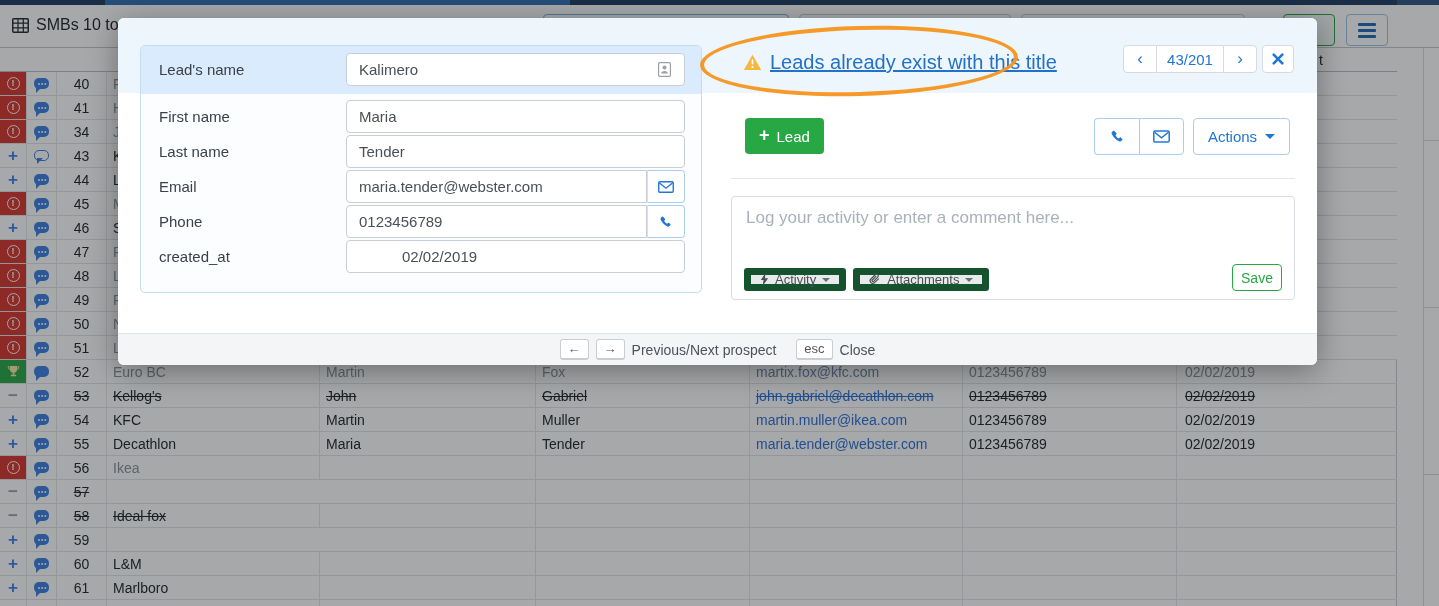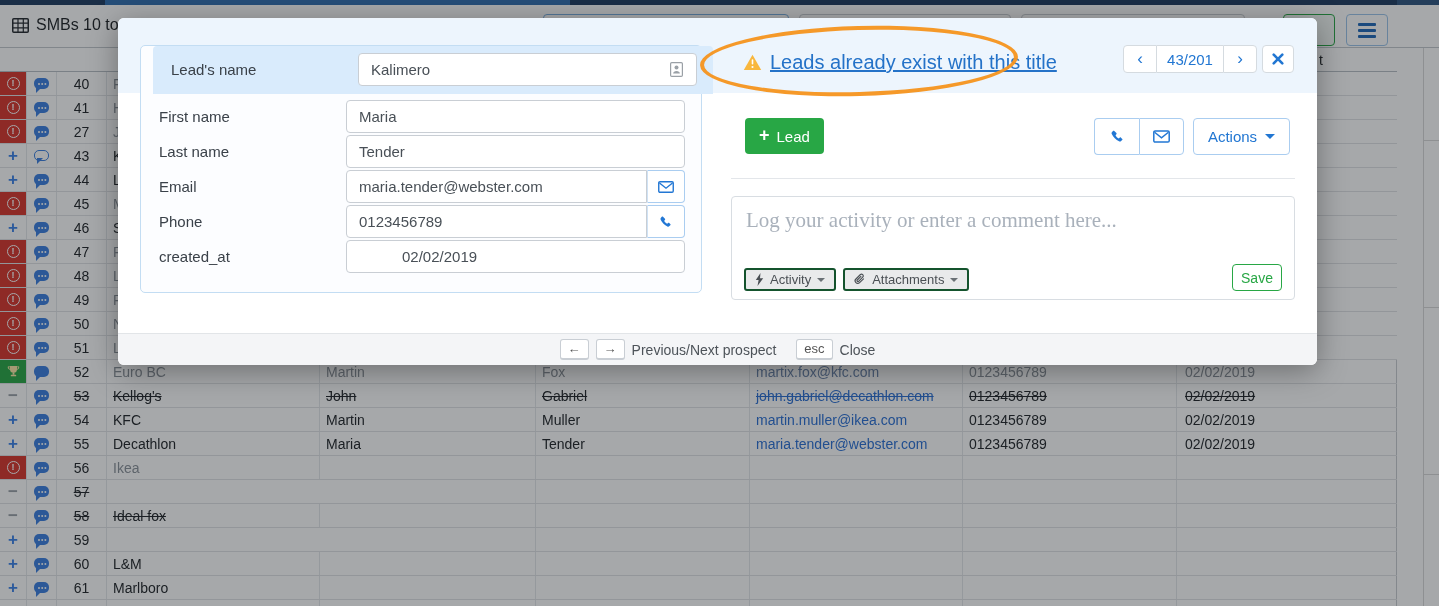--- a/index.html
+++ b/index.html
@@ -63,21 +63,21 @@
   .mini-col i { position:absolute; left:0; width:15px; border-top:1px solid #d8d8d8; }
   
   .overlay { position:absolute; inset:0; background:rgba(22,26,31,0.38); z-index:50; }
   
   .modal { position:absolute; left:118px; top:18px; width:1199px; height:347px; background:#fff;
     border-radius:6px; box-shadow:0 6px 30px rgba(0,0,0,0.35); z-index:100; }
   .modal-head-band { position:absolute; left:0; top:0; width:1199px; height:75px; background:#edf5fd; border-radius:6px 6px 0 0; }
   
   .form-panel { position:absolute; left:22px; top:27px; width:562px; height:248px; background:#fcfdff;
     border:1px solid #c3ddf3; border-radius:5px; }
-  .fp-head { position:absolute; left:12px; top:0; width:560px; height:48px; background:#d9ebfc; border-radius:4px 4px 0 0; }
+  .fp-head { position:absolute; left:0; top:0; width:560px; height:48px; background:#d9ebfc; border-radius:4px 4px 0 0; }
   .f-label { position:absolute; left:18px; font-size:15px; color:#3a4149; }
   .f-input { position:absolute; left:205px; width:339px; height:33px; background:#fff; border:1px solid #c9ced4;
     border-radius:4px; font-family:inherit; font-size:15px; color:#495057; padding:0 12px; outline:none; }
   .f-input.short { width:301px; border-radius:4px 0 0 4px; }
   .f-addon { position:absolute; left:506px; width:38px; height:33px; background:#fff; border:1px solid #aacdf0;
     border-left:1px solid #cfe2f5; border-radius:0 4px 4px 0; display:flex; align-items:center; justify-content:center; cursor:pointer; }
   .lead-card-icon { position:absolute; left:517px; top:16px; }
   .pad-date { padding-left:55px; }
   
   .warn-row { position:absolute; left:625px; top:33px; display:flex; align-items:center; gap:8px; }
@@ -104,24 +104,24 @@
   .cm-group .gbtn:last-child { border-radius:0 4px 4px 0; }
   .actions-btn { position:absolute; left:1075px; top:100px; width:97px; height:37px; background:#fff;
     border:1px solid #aacdf0; border-radius:4px; color:#2176d2; font-size:15px; font-family:inherit;
     display:flex; align-items:center; justify-content:center; gap:8px; cursor:pointer; }
   .caret { width:0; height:0; border-left:5px solid transparent; border-right:5px solid transparent; border-top:5px solid #2176d2; }
   .divider { position:absolute; left:613px; top:160px; width:564px; border-top:1px solid #e3e6ea; }
   
   .comment-box { position:absolute; left:613px; top:178px; width:564px; height:104px; background:#fff;
     border:1px solid #d8dde2; border-radius:4px; }
   .comment-box textarea { width:100%; height:62px; border:none; resize:none; outline:none; background:transparent;
-    font-family:Liberation Serif, serif; font-size:21px; color:#495057; padding:11px 14px; }
+    font-family:Liberation Sans, sans-serif; font-size:17px; color:#495057; padding:11px 14px; }
   .comment-box textarea::placeholder { color:#a9b1bb; }
   .pill-row { position:absolute; left:12px; bottom:8px; display:flex; gap:7px; }
-  .pill { height:23px; background:#e9eaeb; border:2px solid #14532d; border-radius:3px; padding:0 9px;
+  .pill { height:23px; background:#e9eaeb; border:7px solid #14532d; border-radius:3px; padding:0 9px;
     font-size:13px; color:#4a4f54; display:flex; align-items:center; gap:6px; cursor:pointer; }
   .pill .caret { border-top-color:#6a7075; border-left-width:4px; border-right-width:4px; border-top-width:4px; }
   .save-btn { position:absolute; right:12px; bottom:8px; width:50px; height:27px; background:#fff;
     border:1.5px solid #28a745; border-radius:4px; color:#28a745; font-size:14px; font-family:inherit; cursor:pointer; }
   
   .modal-footer { position:absolute; left:0; bottom:0; width:1199px; height:32px; background:#f4f5f7;
     border-top:1px solid #e2e5e8; border-radius:0 0 6px 6px; display:flex; align-items:center; justify-content:center; gap:7px;
     font-size:14px; color:#4d5359; }
   kbd { background:#fff; border:1px solid #c9ced4; border-bottom-width:2px; border-radius:3px;
     padding:1px 7px; font-size:13px; color:#555; font-family:inherit; line-height:1.3; }
@@ -195,21 +195,21 @@
   </div>
   <div class="trow" style="top:120px">
     <div class="cell c1 st-alert">
         <span class="alert-dot">!</span>
       </div>
     <div class="cell c2">
         <span class="bubble">
           <i class="dots"></i>
         </span>
       </div>
-    <div class="cell c3">27</div>
+    <div class="cell c3">34</div>
     <div class="cell c4 muted">J</div>
   </div>
   <div class="trow" style="top:144px">
     <div class="cell c1">
         <span class="plus-glyph">+</span>
       </div>
     <div class="cell c2">
         <span class="bubble outline"></span>
       </div>
     <div class="cell c3">43</div>

